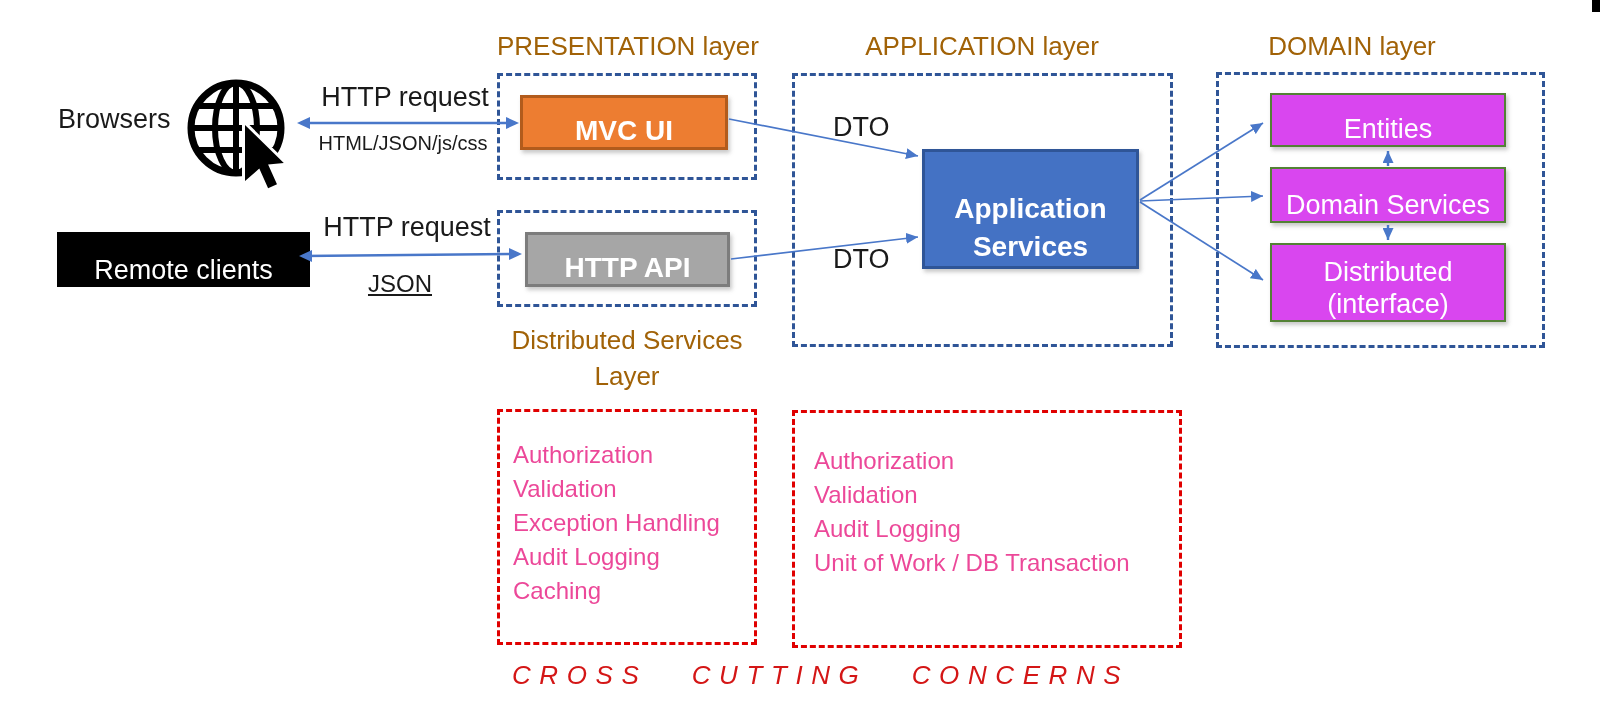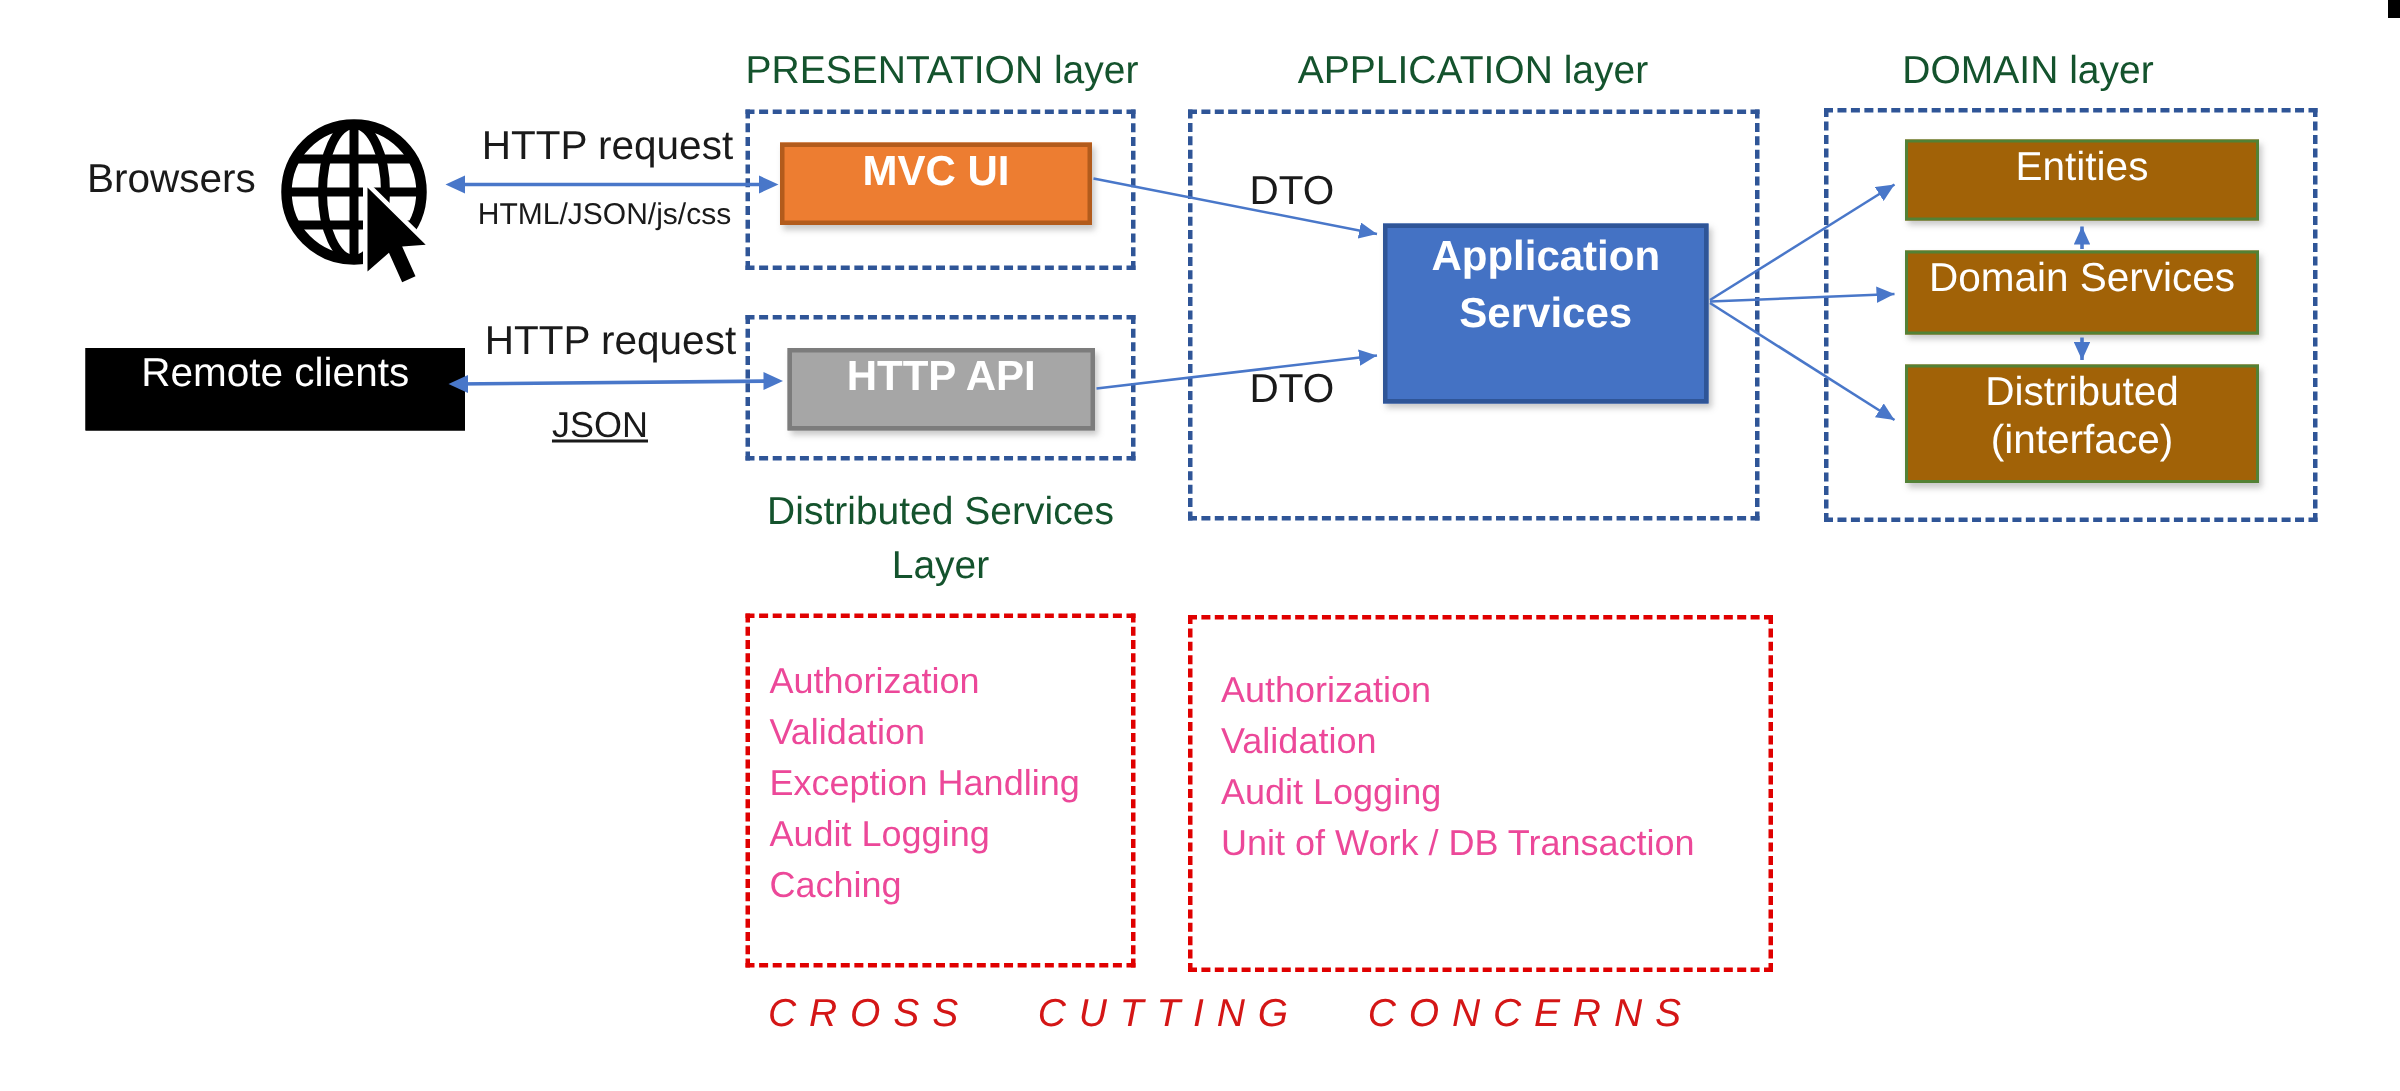--- a/index.html
+++ b/index.html
@@ -6,39 +6,39 @@
   html,body { background:#ffffff; }
   body { font-family:"Liberation Sans", sans-serif; }
 
   #canvas {
     position:relative; width:1600px; height:727px; background:#ffffff;
     overflow:hidden;
   }
 
   
   .layer-title {
-    position:absolute; color:#14532d; font-size:26px; font-weight:500;
+    position:absolute; color:#a16207; font-size:26px; font-weight:500;
     text-align:center; line-height:30px; white-space:nowrap;
   }
   .layer-title-2line { white-space:normal; line-height:36px; }
 
   
   .dashed-blue { position:absolute; border:3px dashed #2f5597; background:transparent; }
   .dashed-red  { position:absolute; border:3px dashed #e00000; background:transparent; }
 
   
   .node {
-    position:absolute; display:flex; align-items:flex-start; justify-content:center;
+    position:absolute; display:flex; align-items:flex-end; justify-content:center;
     text-align:center; color:#ffffff;
     box-shadow:2px 3px 4px rgba(100,100,100,0.35);
   }
   .node-orange { background:#ed7d31; border:3px solid #b25b1c; font-weight:bold; font-size:28px; }
   .node-gray   { background:#a6a6a6; border:3px solid #7c7c7c; font-weight:bold; font-size:28px; }
   .node-blue   { background:#4472c4; border:3px solid #2f5597; font-weight:bold; font-size:28px; line-height:38px; padding:0 24px; }
-  .node-green  { background:#a16207; border:2px solid #538135; font-size:27px; line-height:32px; padding:0 10px; }
+  .node-green  { background:#d946ef; border:2px solid #538135; font-size:27px; line-height:32px; padding:0 10px; }
   .node-black  { background:#000000; border:1px solid #000000; font-size:27px; font-weight:400; box-shadow:none;margin-left:12px; }
 
   
   .note { position:absolute; color:#1a1a1a; white-space:nowrap; }
 
   
   .concern-list { position:absolute; list-style:none; color:#ec4899; font-size:24px; line-height:34px; }
 
   
   #cross-cutting-footer {

